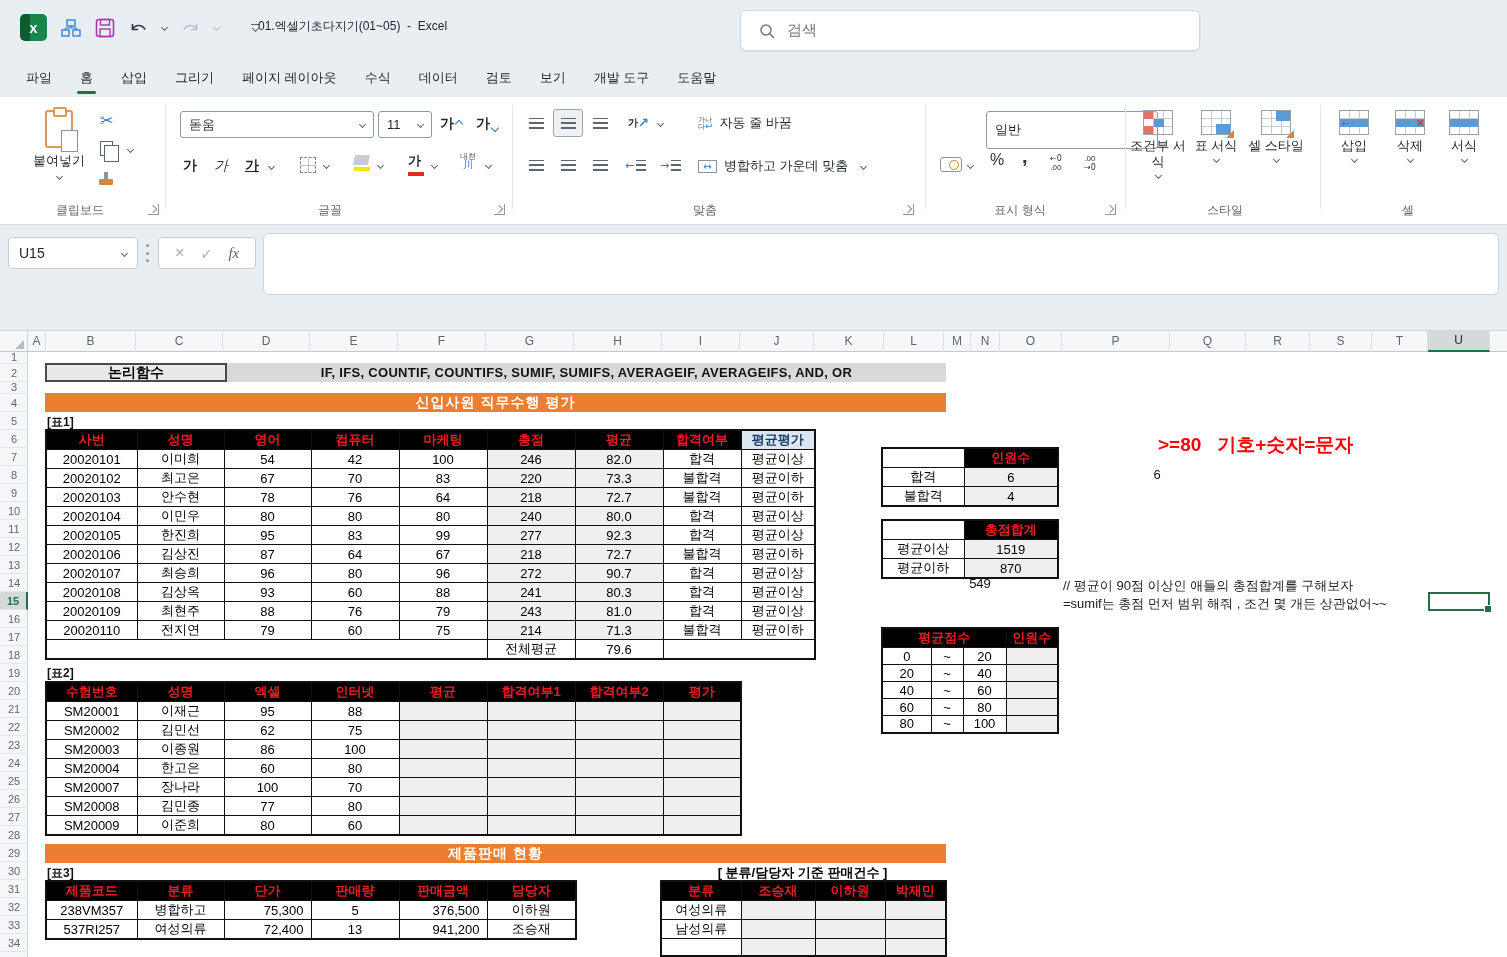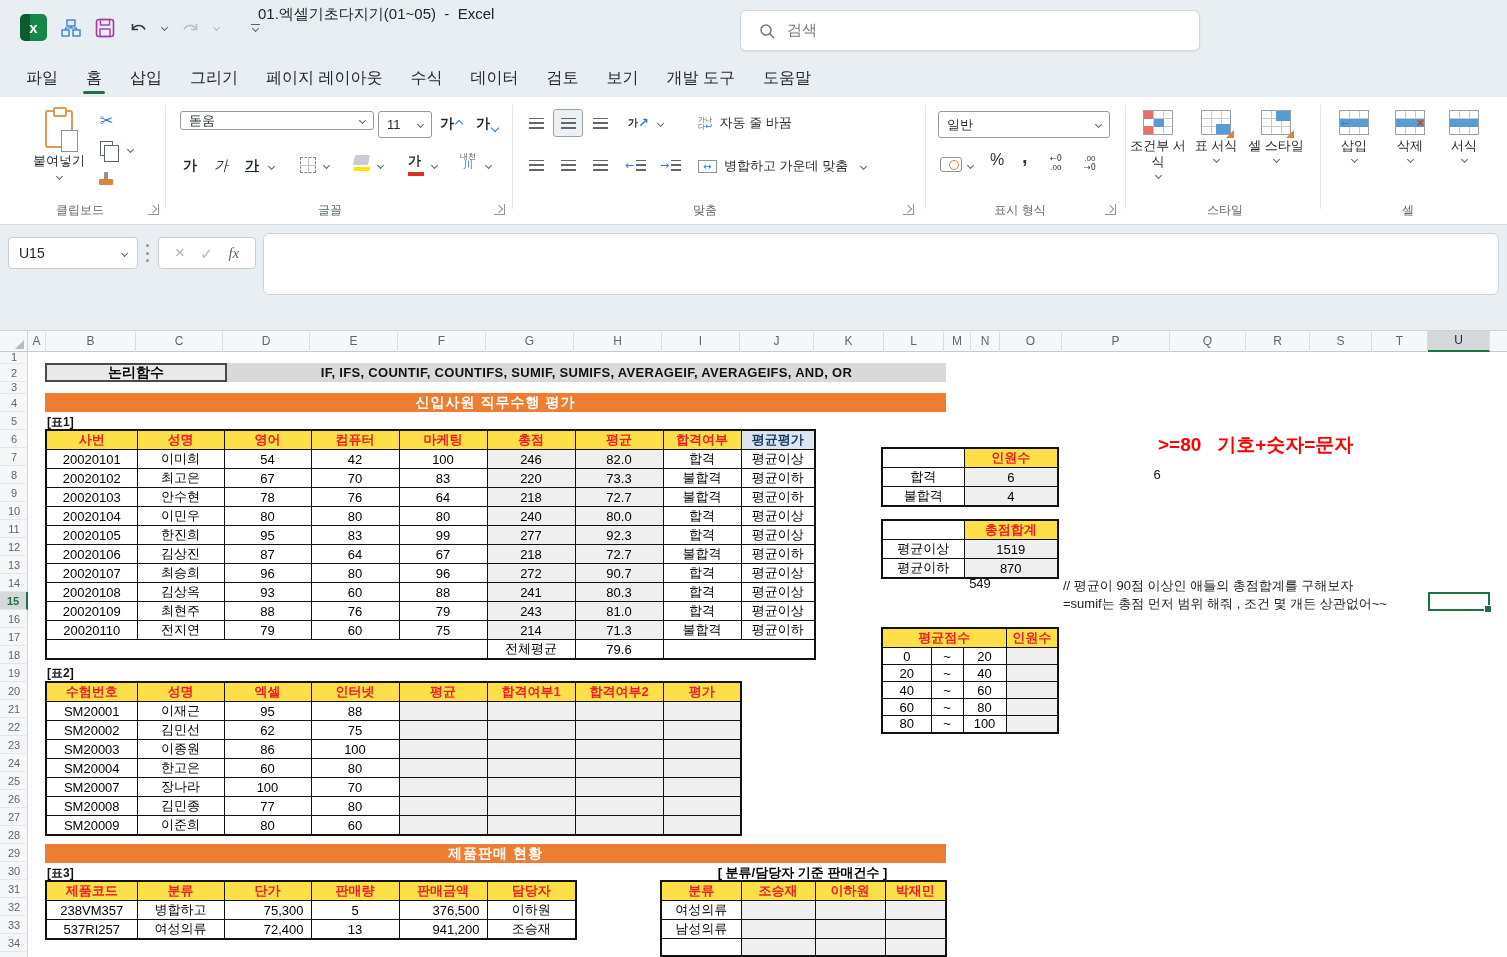--- a/index.html
+++ b/index.html
@@ -8,25 +8,25 @@
 
 .titlebar{position:absolute;top:0;left:0;width:1507px;height:60px}
 .qat{position:absolute;left:20px;top:14px;display:flex;align-items:center;gap:14px}
 .xlogo{width:27px;height:27px;border-radius:5px;background:linear-gradient(90deg,#0c5c30 0 10px,#17864b 10px);color:#fff;font-weight:bold;font-size:15px;display:flex;align-items:center;justify-content:center}
 .chev{width:7px;height:7px;border-right:1.5px solid #5a6570;border-bottom:1.5px solid #5a6570;transform:rotate(45deg);display:inline-block}
 .chev.sm{width:5px;height:5px}
 .chev.dis{border-color:#b3bcc3}
 .qat-sep{width:4px}
 .overchev{display:flex;flex-direction:column;align-items:center;gap:1px}
 .overchev .bar{width:9px;height:1.5px;background:#5a6570}
-.apptitle{position:absolute;left:258px;top:5px;font-size:15px;color:#20262c;white-space:pre}
+.apptitle{position:absolute;left:258px;top:18px;font-size:12px;color:#20262c;white-space:pre}
 .searchbox{position:absolute;left:740px;top:10px;width:460px;height:41px;background:#fff;border:1px solid #d2d8dd;border-radius:6px;box-shadow:0 1px 2px rgba(0,0,0,.07);display:flex;align-items:center;gap:12px;padding-left:18px;font-size:15px;color:#6d7780}
 
 .menubar{position:absolute;top:60px;left:12px;height:37px;display:flex}
-.menubar span{position:relative;display:block;padding:0 14px;line-height:36px;font-size:16px;color:#23272b;cursor:default}
+.menubar span{position:relative;display:block;padding:0 14px;line-height:36px;font-size:13px;color:#23272b;cursor:default}
 .menubar span:nth-child(2)::after{content:"";position:absolute;left:11px;right:11px;bottom:3px;height:3px;border-radius:2px;background:#1e7145}
 
 .ribbon{position:absolute;top:97px;left:0;width:1507px;height:128px;background:#fff;border-bottom:1px solid #d4dbe0}
 .rsep{position:absolute;top:8px;height:104px;width:1px;background:#e4e8eb}
 .glabel{position:absolute;top:105px;font-size:12px;color:#5b6770;text-align:center}
 .launcher{position:absolute;top:107px;width:11px;height:11px;border-right:1.5px solid #8d979f;border-bottom:1.5px solid #8d979f}
 .launcher::after{content:"";position:absolute;right:2px;bottom:2px;width:5px;height:5px;border-right:1.5px solid #8d979f;border-bottom:1.5px solid #8d979f;transform:rotate(-45deg)}
 .rtxt{font-size:13px;color:#1f2429}
 
 .paste{position:absolute;left:28px;top:11px;width:62px;height:90px;display:flex;flex-direction:column;align-items:center;gap:4px}
@@ -124,21 +124,21 @@
 .titlebox{left:45px;top:11px;width:182px;height:19px;background:#e9e9e9;border:2px solid #4a4a4a;display:flex;align-items:center;justify-content:center;font-weight:bold;font-size:14px;color:#000}
 .subtbar{left:227px;top:11px;width:719px;height:19px;background:#d9d9d9;display:flex;align-items:center;justify-content:center;font-weight:bold;font-size:13px;color:#111;letter-spacing:.3px}
 .banner{height:19px;background:#ed7d31;color:#fff;font-weight:bold;font-size:14px;display:flex;align-items:center;justify-content:center;letter-spacing:1px}
 .tbl-label{font-size:12px;color:#111;font-weight:bold}
 .note-red{color:#fe0000;font-weight:bold;font-size:19px;white-space:pre}
 .freeval{font-size:13px;color:#111;text-align:center}
 .comment{font-size:13px;color:#222;white-space:pre}
 table{border-collapse:collapse;table-layout:fixed;position:absolute;background:#fff}
 table{border:2px solid #111}
 th,td{border:1px solid #111;height:17px;padding:0 2px;font-size:13px;text-align:center;white-space:nowrap;overflow:hidden;font-weight:normal;color:#000}
-th{background:#fde047;color:#ee1c25;font-weight:bold}
+th{background:#000000;color:#ee1c25;font-weight:bold}
 .t1 th:nth-child(9){background:#dce6f1;color:#17375e}
 .t1 tbody td:nth-child(6),.t1 tbody td:nth-child(7){background:#efefef}
 .t2 tbody td:nth-child(n+5){background:#efefef}
 .tc tbody td:nth-child(2),.ts tbody td:nth-child(2){background:#efefef}
 .trg tbody td:nth-child(4){background:#efefef}
 .tp tbody td:nth-child(n+2){background:#efefef}
 .t3 tbody td:nth-child(3),.t3 tbody td:nth-child(5){text-align:right;padding-right:7px}
 .pivtitle{font-size:13px;font-weight:bold;color:#000;text-align:center}
 .sel{border:2px solid #1e7145}
 .sel::after{content:"";position:absolute;right:-4px;bottom:-4px;width:6px;height:6px;background:#1e7145;border:1px solid #fff}
@@ -210,21 +210,21 @@
       <i class="chev sm"></i>
     </div>
     <span class="glyph scis abs" style="left:100px;top:14px"></span>
     <span class="copyic abs" style="left:100px;top:44px"></span>
     <i class="chev sm abs" style="left:128px;top:50px"></i>
     <span class="painter abs" style="left:99px;top:74px"></span>
     <div class="glabel" style="left:30px;width:100px">클립보드</div>
     <div class="launcher" style="left:148px"></div>
     <div class="rsep" style="left:165px"></div>
 
-    <div class="combo" style="left:180px;top:14px;width:194px;height:19px">
+    <div class="combo" style="left:180px;top:14px;width:194px;height:27px">
       <span>돋움</span>
         <i class="chev sm"></i>
     </div>
     <div class="combo" style="left:378px;top:14px;width:54px;height:27px">
       <span>11</span>
         <i class="chev sm"></i>
     </div>
     <div class="gr-btn" style="left:440px;top:18px">
         <span class="kga glyph"></span>
         <i class="upchev"></i>
@@ -301,21 +301,21 @@
       </div>
     <div class="mergebtn" style="left:698px;top:60px">
       <span class="mergeic"></span>
       <span>병합하고 가운데 맞춤</span>
       <i class="chev sm" style="margin-left:6px"></i>
     </div>
     <div class="glabel" style="left:665px;width:80px">맞춤</div>
     <div class="launcher" style="left:903px"></div>
     <div class="rsep" style="left:925px"></div>
 
-    <div class="combo" style="left:938px;top:14px;width:172px;height:27px">
+    <div class="combo" style="left:986px;top:14px;width:172px;height:38px">
       <span>일반</span>
         <i class="chev sm"></i>
     </div>
     <div class="acct abs" style="left:940px;top:60px"></div>
     <i class="chev sm abs" style="left:968px;top:66px"></i>
     <span class="pct abs" style="left:990px;top:54px"></span>
     <span class="comma abs" style="left:1022px;top:48px"></span>
     <div class="dec abs" style="left:1050px;top:57px">
         <span class="glyph">←0</span>
         <span>.00</span>

